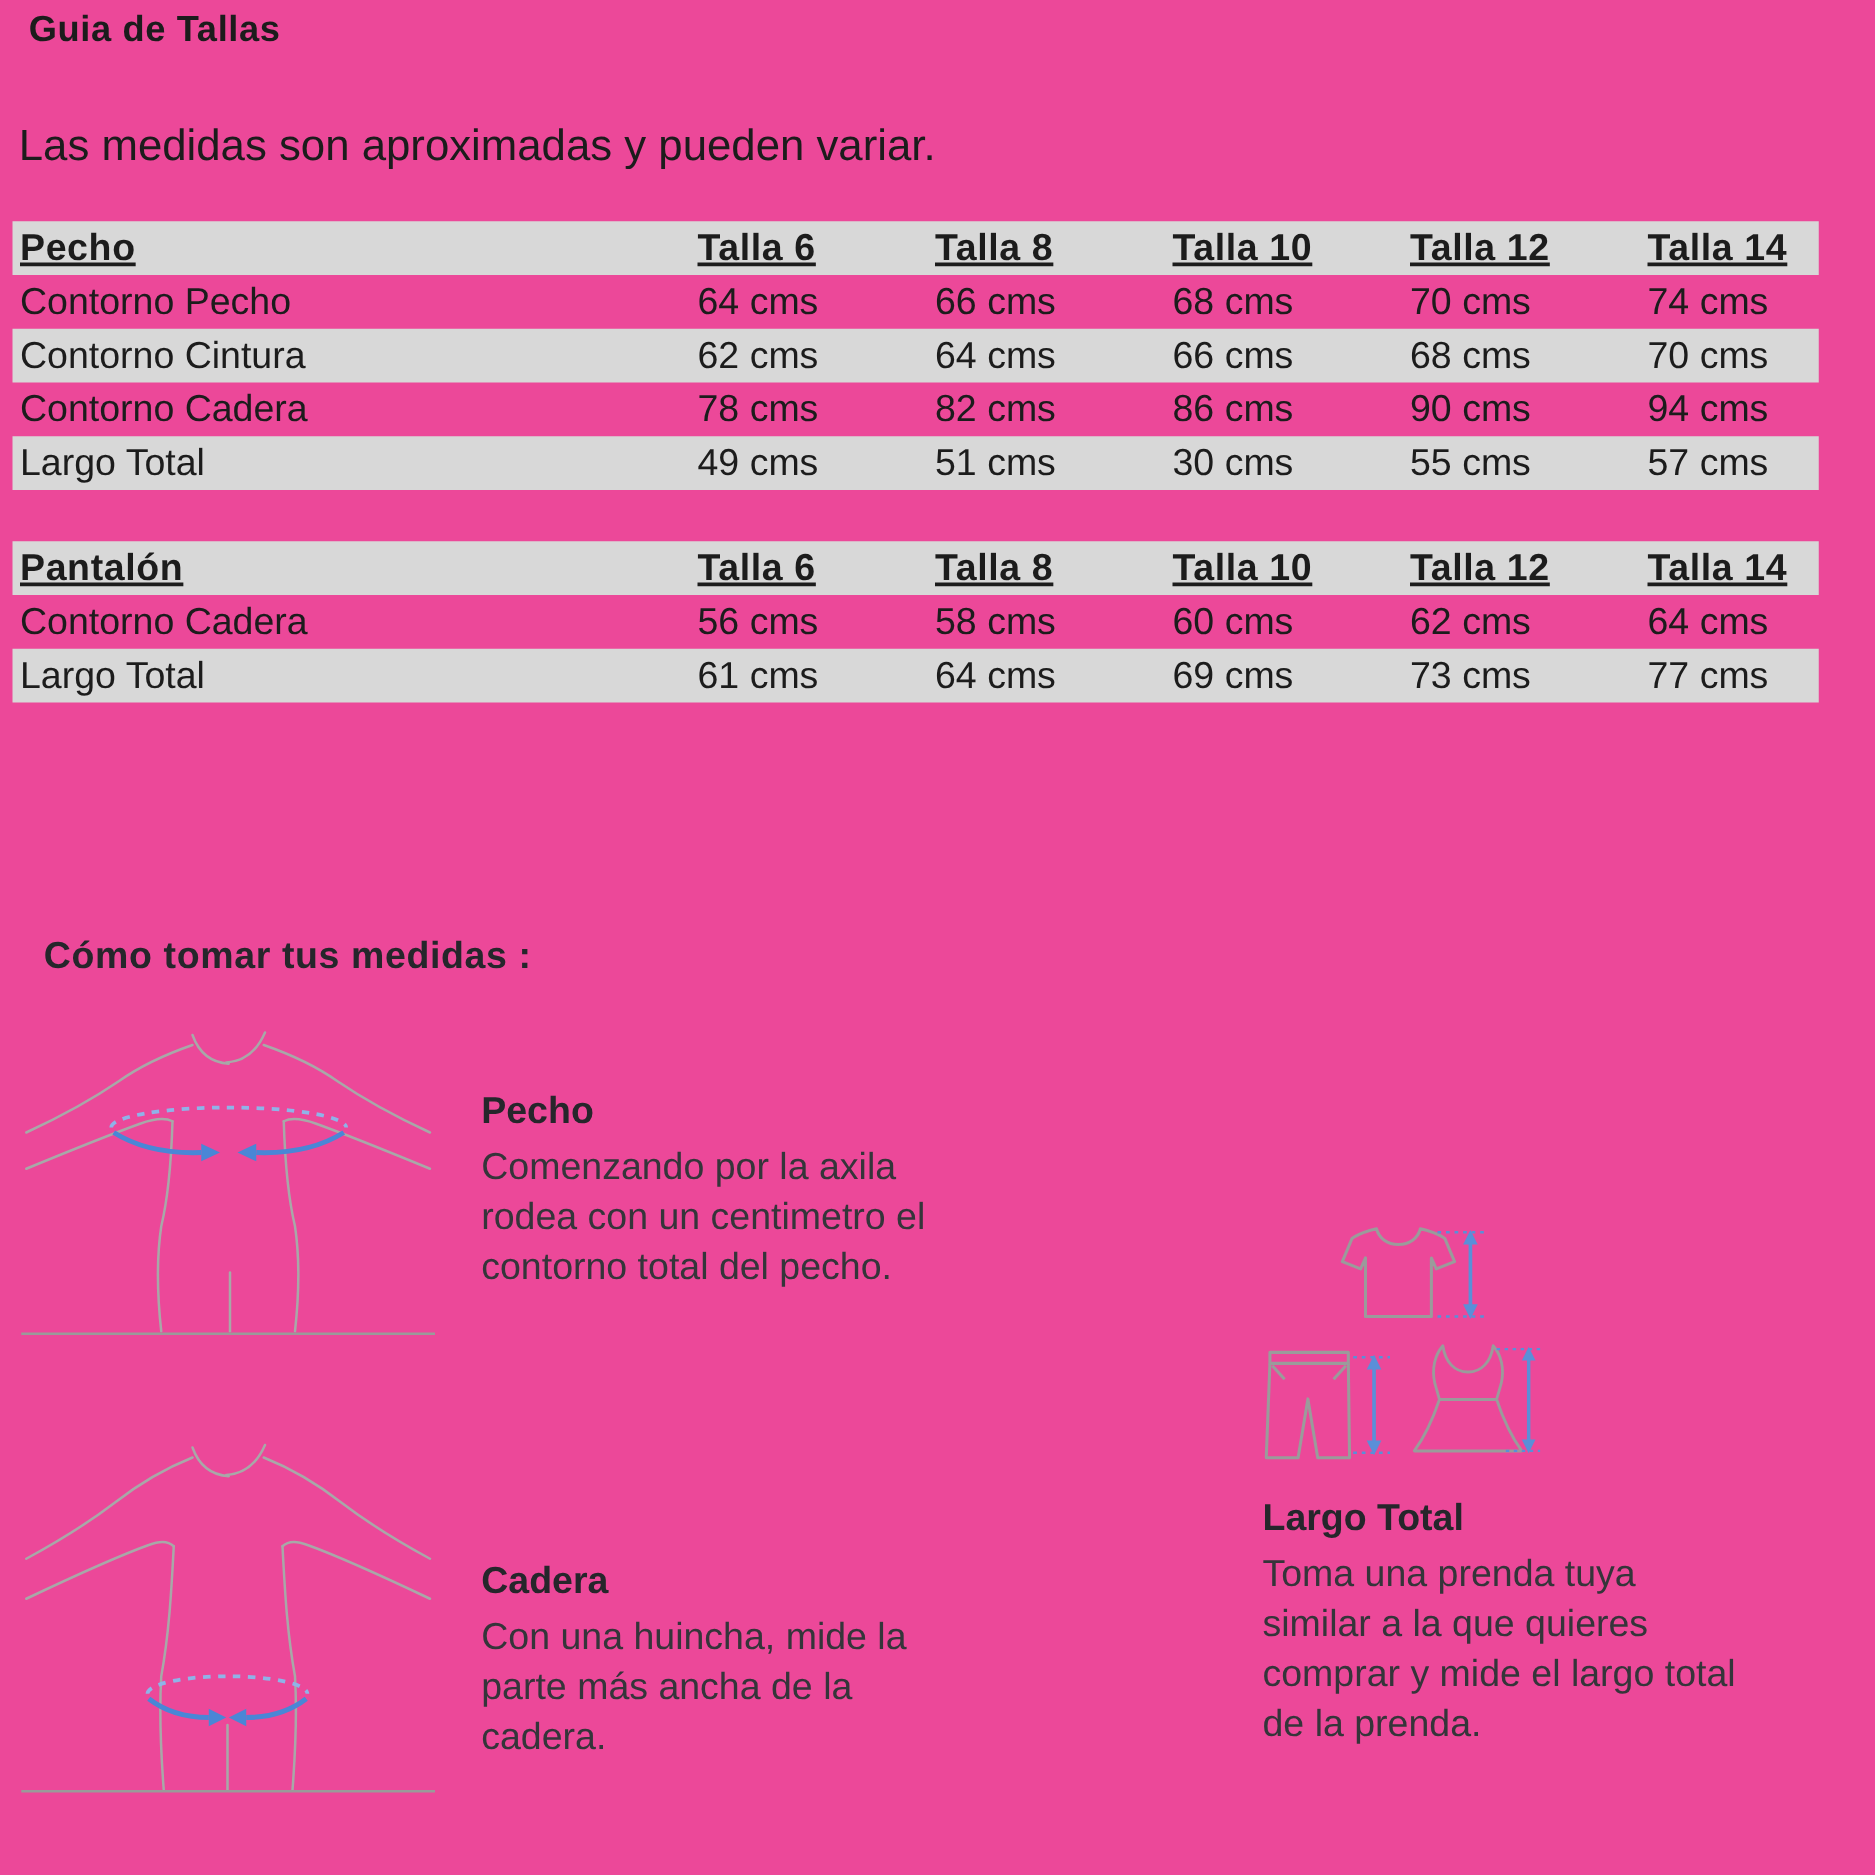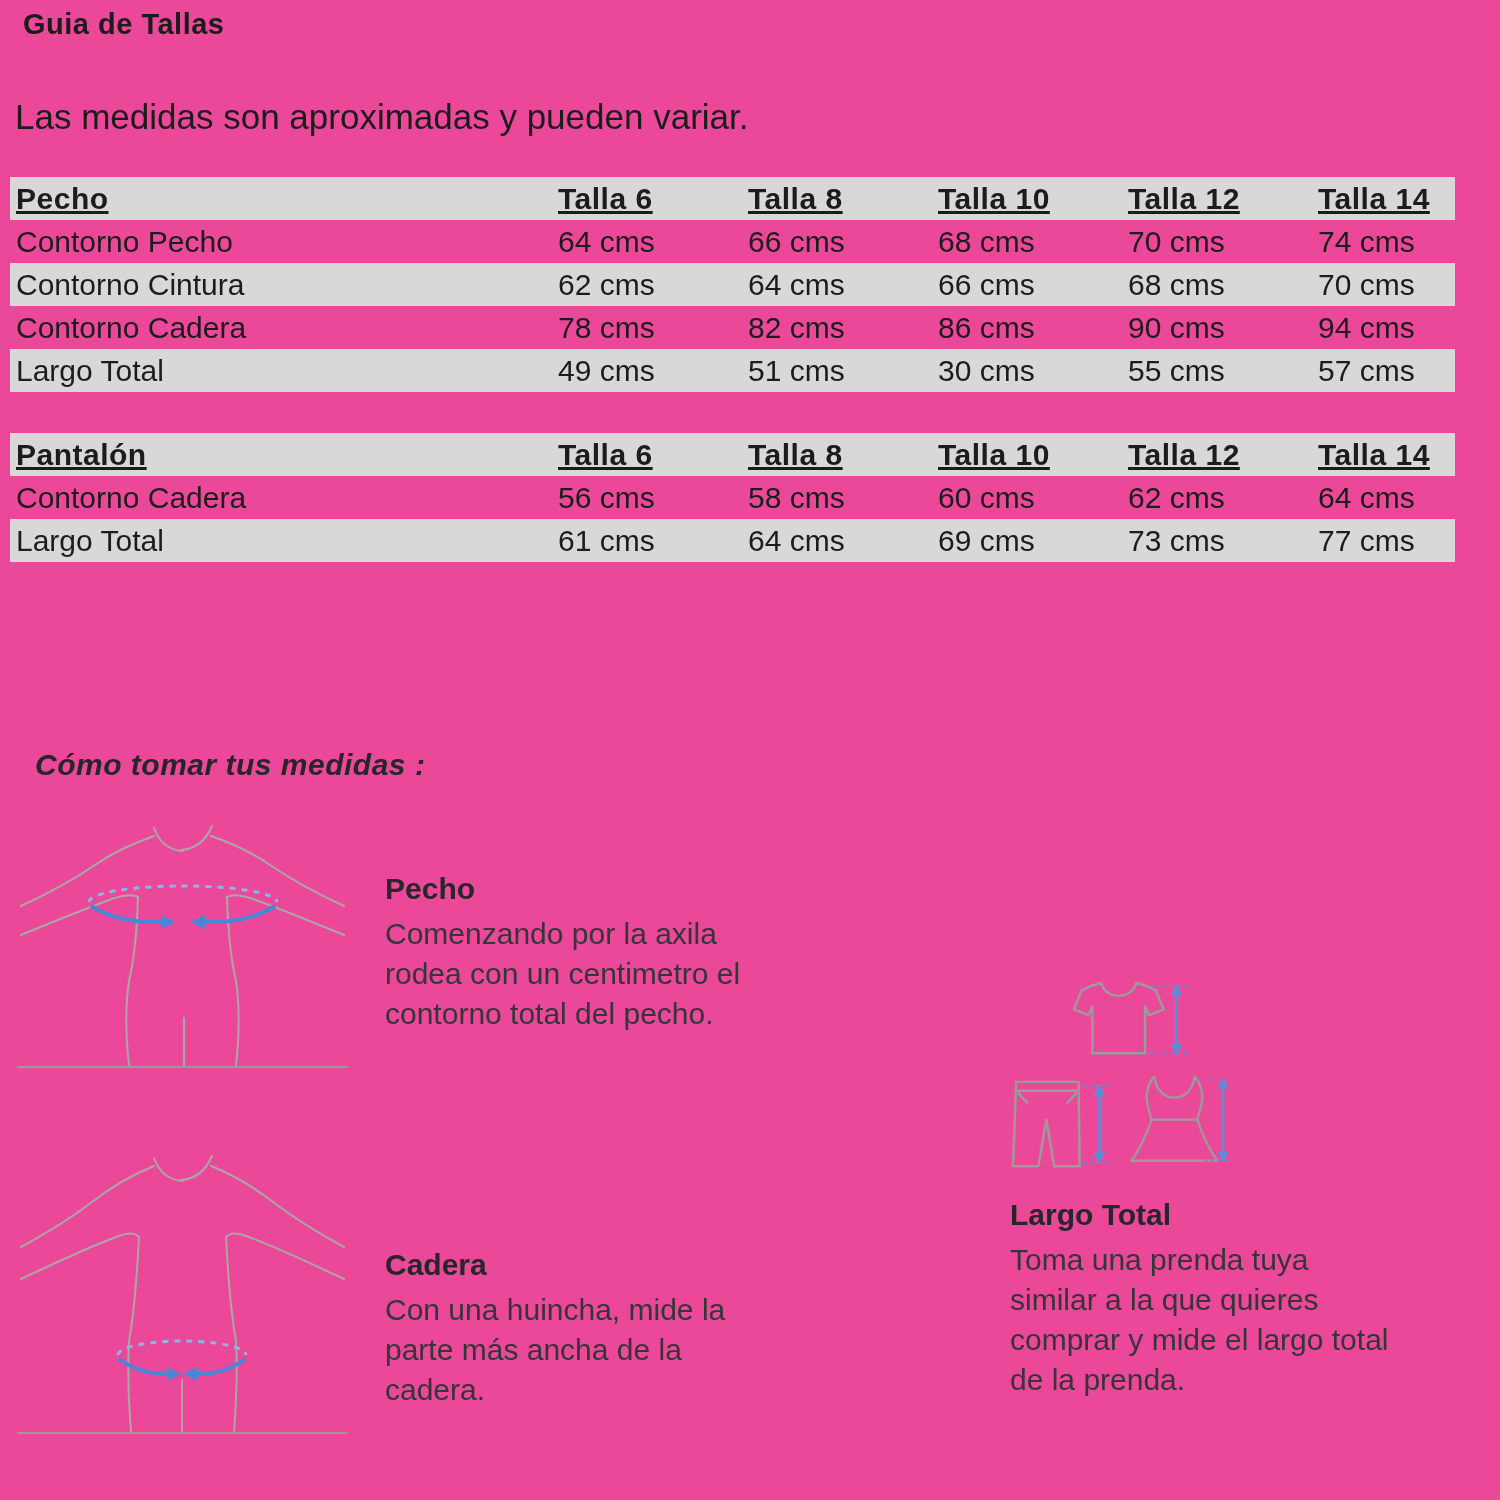--- a/index.html
+++ b/index.html
@@ -95,21 +95,21 @@
     <div class="trow">
       <div class="cell label">Largo Total</div>
       <div class="cell val">61 cms</div>
       <div class="cell val">64 cms</div>
       <div class="cell val">69 cms</div>
       <div class="cell val">73 cms</div>
       <div class="cell val">77 cms</div>
     </div>
   </div>
 
-  <div class="abs section-heading" style="left:35px; top:748px;font-style:italic;">Cómo tomar tus medidas :</div>
+  <div class="abs section-heading" style="left:35px; top:748px;">Cómo tomar tus medidas :</div>
 
   <div class="abs" style="left:15px; top:818px;">
     <svg viewBox="0 0 335 252" width="335" height="252">
       <g fill="none" stroke="#a8a8a8" stroke-width="2" stroke-linecap="round">
         <path d="M139,10 C144,24 154,32 168,33"></path>
         <path d="M197,8 C191,22 181,31 166,32"></path>
         <path d="M139,18 C116,26 97,35 80,47 C58,62 32,76 6,88"></path>
         <path d="M6,117 C40,103 72,90 97,81 C108,77 117,76 123,79"></path>
         <path d="M196,18 C219,26 238,35 255,47 C277,62 303,76 329,88"></path>
         <path d="M329,117 C295,103 263,90 238,81 C227,77 218,76 212,79"></path>

